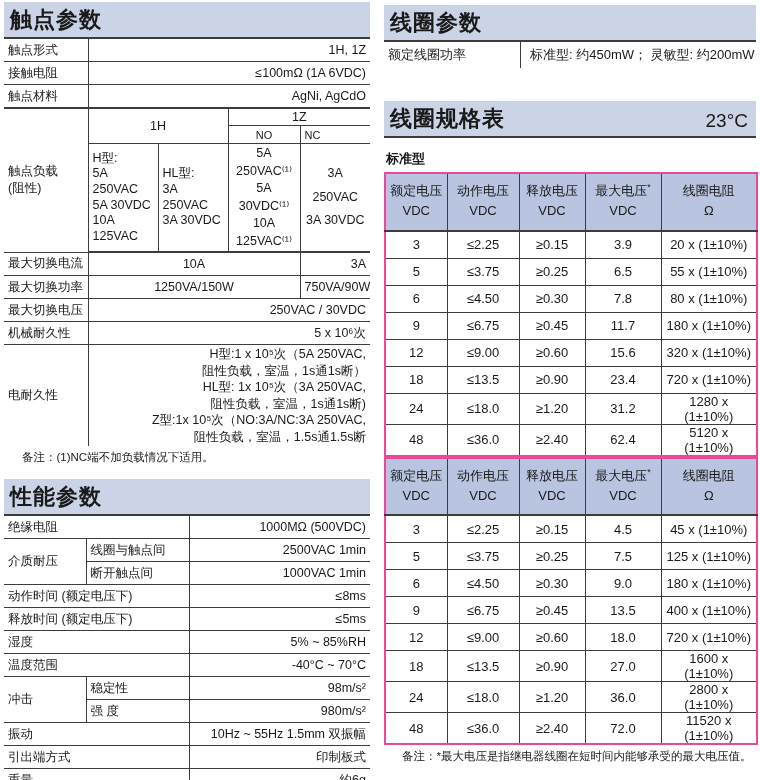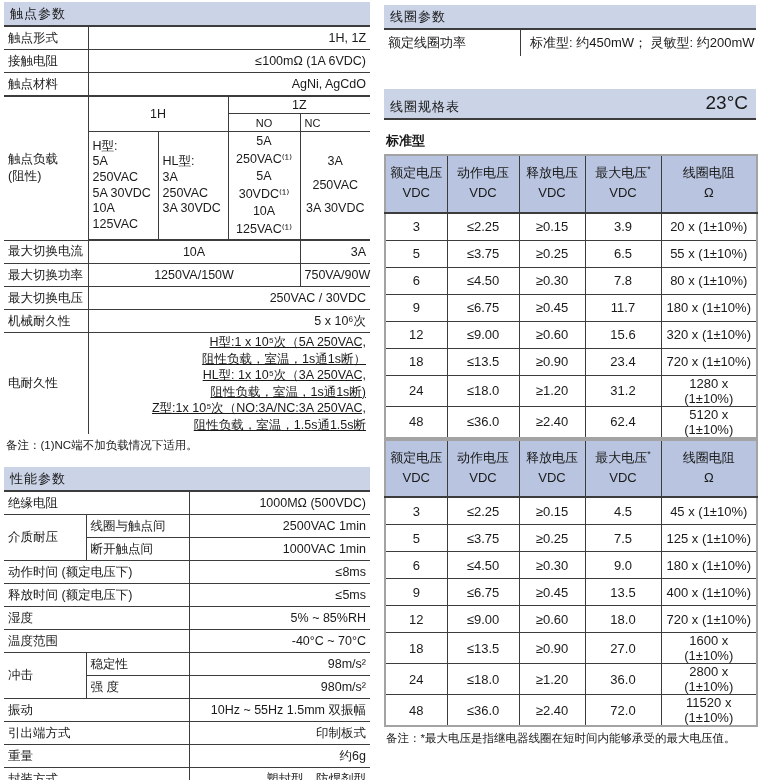--- a/index.html
+++ b/index.html
@@ -12,59 +12,59 @@
   .col-left{width:366px;margin-right:14px;flex:none;}
   .col-right{width:372px;flex:none;padding-top:3px;}
 
   
   .band{
     background:#cbd3e7;
     border-bottom:2px solid #3c3c3c;
     padding:3px 8px 2px 6px;
     display:flex;justify-content:space-between;align-items:flex-end;
   }
-  .band .band-title{font-size:13px;font-weight:normal;letter-spacing:1px;}
+  .band .band-title{font-size:22px;font-weight:bold;letter-spacing:1px;}
   .band .band-extra{font-size:19px;padding-bottom:2px;}
 
   
   table{border-collapse:collapse;table-layout:fixed;width:100%;}
   .open-table{border-style:hidden;}
   .open-table td{border:1px solid #3c3c3c;padding:1px 4px;font-size:12.5px;}
   .lbl{text-align:left;margin-left:40px;}
   .val{text-align:right;}
   .ctr{text-align:center;}
 
   
   .contact-table td{height:20px;}
   .contact-table .thick-bottom{border-bottom:2px solid #3c3c3c;}
   .contact-table .hdr-1z td{height:14px;font-size:12.5px;}
   .contact-table .hdr-nonc td{height:15px;font-size:11px;}
   .load-cell{font-size:12px;line-height:1.25;padding:2px 2px 2px 3px;}
   .load-cell-sm{font-size:10.5px;line-height:1.4;text-align:center;padding:2px 1px;}
   .load-cell-nc{font-size:12px;line-height:1.9;text-align:center;}
-  .elec-cell{font-size:12.5px;line-height:1.32;padding:3px 4px;text-decoration:underline;}
+  .elec-cell{font-size:12.5px;line-height:1.32;padding:3px 4px;}
   .nc-right{text-align:left;}
 
   
   .perf-table td{height:20px;font-size:12.5px;}
 
   
-  .note{font-size:11.5px;margin:4px 0 0 2px;}
+  .note{font-size:11.5px;margin:4px 0 0 18px;}
   .gap14{height:14px;}
   .gap34{height:33px;}
 
   
   .coilparam-table{border-style:hidden;}
   .coilparam-table td{border:1px solid #3c3c3c;font-size:13px;height:24px;}
   .coilparam-table .lblc{padding-left:4px;width:131px;}
   .coilparam-table .valc{padding-left:9px;}
 
   
   .type-label{font-size:13px;font-weight:bold;margin:12px 0 4px 2px;}
-  .spec-table{border:2px solid #a3a3a3;}
+  .spec-table{border:2px solid #ec4899;}
   .spec-table th{
     background:#b9c5e0;border:1px solid #3c3c3c;border-bottom:2px solid #3c3c3c;
     font-size:13px;font-weight:normal;padding:7px 0 8px;line-height:1.55;
   }
   .spec-table td{border:1px solid #3c3c3c;text-align:center;font-size:13px;height:26px;padding:0 2px;}
   .spec-table sup{font-size:9px;}
 </style>
 </head>
 <body>
 

